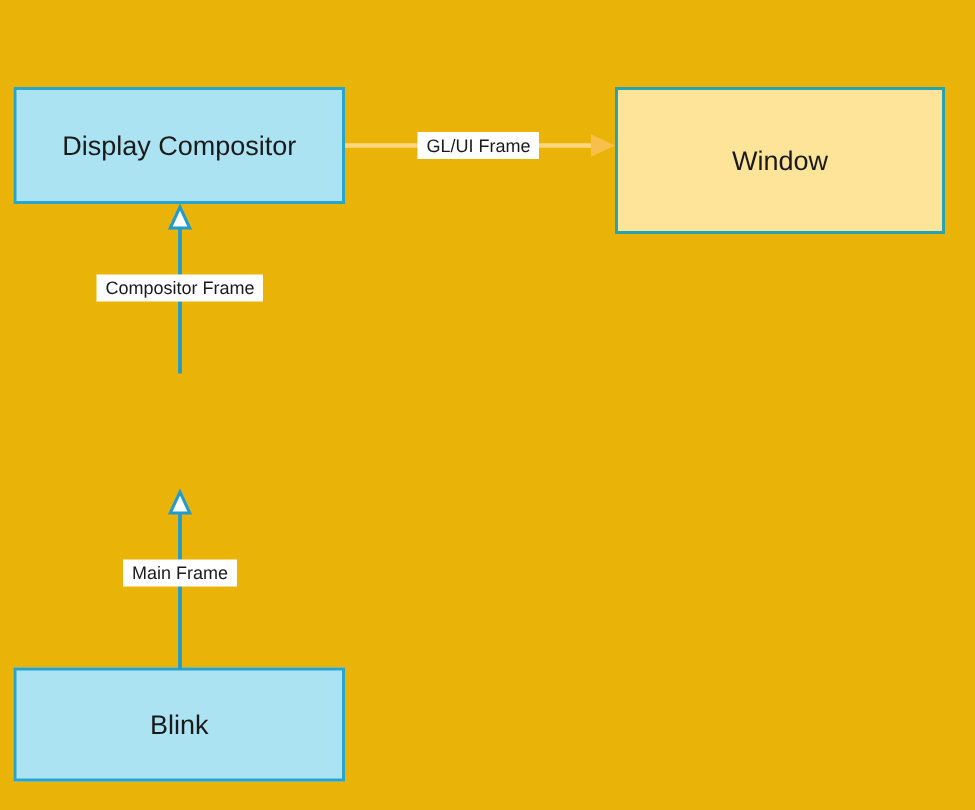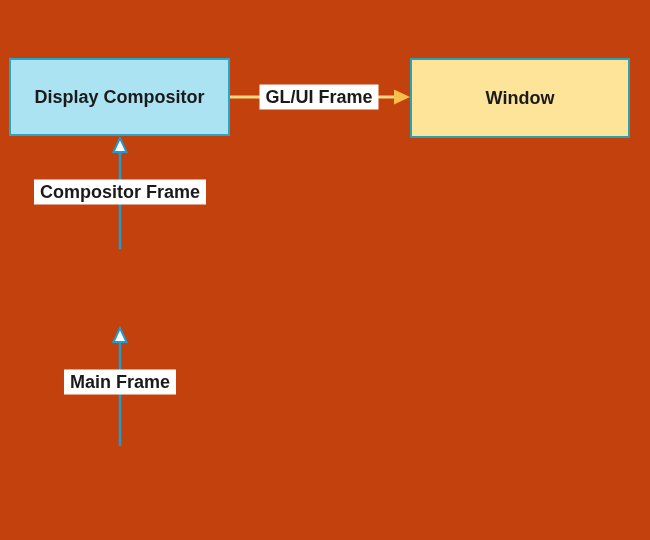--- a/index.html
+++ b/index.html
@@ -4,24 +4,23 @@
 <style>
   html, body {
     margin: 0;
     padding: 0;
     background: #ffffff;
   }
   .canvas {
     position: relative;
     width: 650px;
     height: 540px;
-    background: #c2410c;
+    background: #eab308;
     font-family: "Liberation Sans", sans-serif;
     overflow: hidden;
-    font-weight: bold;
   }
   .node {
     position: absolute;
     box-sizing: border-box;
     display: flex;
     align-items: center;
     justify-content: center;
     font-size: 18px;
     color: #1a1a1a;
   }
@@ -35,40 +34,43 @@
   }
   .edge-svg {
     position: absolute;
     overflow: visible;
   }
   .edge-label {
     position: absolute;
     transform: translate(-50%, -50%);
     background: #ffffff;
     padding: 2px 6px;
-    font-size: 18px;
+    font-size: 12px;
     color: #1a1a1a;
     white-space: nowrap;
     text-align: center;
   }
 </style>
 </head>
 <body>
 
 <div class="canvas">
 
   <div class="node node-blue" style="left:9px; top:58px; width:221px; height:78px;">
     <span>Display Compositor</span>
   </div>
 
-  <div class="node node-yellow" style="left:410px; top:58px; width:220px; height:80px;">
+  <div class="node node-yellow" style="left:410px; top:58px; width:220px; height:98px;">
     <span>Window</span>
   </div>
 
 
+  <div class="node node-blue" style="left:9px; top:445px; width:221px; height:76px;">
+    <span>Blink</span>
+  </div>
 
   <svg class="edge-svg" style="left:230px; top:85px;" width="180" height="24" viewBox="0 0 180 24">
     <line x1="0" y1="12" x2="166" y2="12" stroke="#f9d781" stroke-width="3"></line>
     <polygon points="180,12 164,4.5 164,19.5" fill="#f8c04a"></polygon>
   </svg>
   <div class="edge-label" style="left:319px; top:97px;">GL/UI Frame</div>
 
   <svg class="edge-svg" style="left:106px; top:136px;" width="28" height="113" viewBox="0 0 28 113">
     <line x1="14" y1="113" x2="14" y2="16" stroke="#1e9bd0" stroke-width="2.5"></line>
     <polygon points="14,2 7.5,16 20.5,16" fill="#ffffff" stroke="#1e9bd0" stroke-width="2"></polygon>

